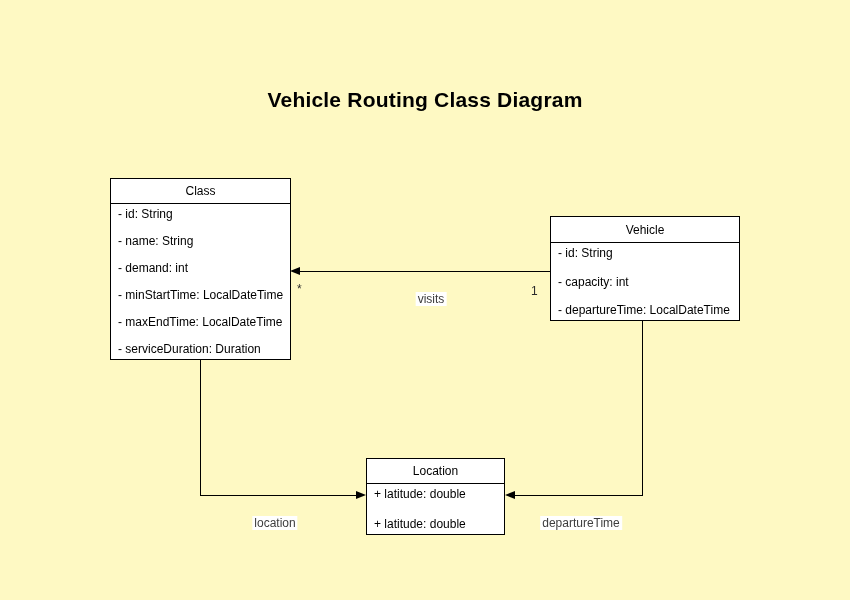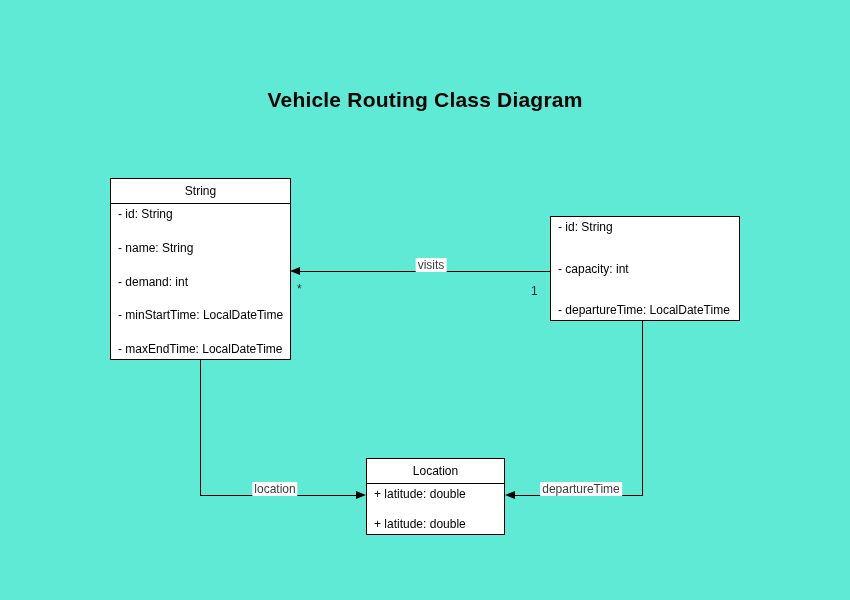--- a/index.html
+++ b/index.html
@@ -4,21 +4,21 @@
 <style>
   html, body {
     margin: 0;
     padding: 0;
     background: #ffffff;
   }
   .canvas {
     position: relative;
     width: 850px;
     height: 600px;
-    background: #5eead4;
+    background: #fef9c3;
     font-family: "Liberation Sans", sans-serif;
     overflow: hidden;
   }
   .diagram-title {
     position: absolute;
     top: 88px;
     left: 0;
     width: 100%;
     text-align: center;
     font-size: 21px;
@@ -79,47 +79,50 @@
     border-left: 10px solid #000000;
   }
   .edge-label {
     position: absolute;
     font-size: 12px;
     color: #3d3d3d;
     white-space: nowrap;
     transform: translateX(-50%);
     background: #ffffff;
     padding: 0 2px;
+    margin-top: 34px;
   }
   .multiplicity {
     position: absolute;
     font-size: 12px;
     color: #2b2b2b;
     white-space: nowrap;
   }
 </style>
 </head>
 <body>
 
 <div class="canvas">
 
   <div class="diagram-title">Vehicle Routing Class Diagram</div>
 
   <div class="uml-class" style="left:110px; top:178px; width:181px; height:182px;">
-    <div class="uml-class-header" style="height:25px;">String</div>
+    <div class="uml-class-header" style="height:25px;">Class</div>
     <div class="uml-attr-list">
       <div class="uml-attr">- id: String</div>
       <div class="uml-attr">- name: String</div>
       <div class="uml-attr">- demand: int</div>
       <div class="uml-attr">- minStartTime: LocalDateTime</div>
       <div class="uml-attr">- maxEndTime: LocalDateTime</div>
+      <div class="uml-attr">- serviceDuration: Duration</div>
     </div>
   </div>
 
   <div class="uml-class" style="left:550px; top:216px; width:190px; height:105px;">
+    <div class="uml-class-header" style="height:26px;">Vehicle</div>
     <div class="uml-attr-list">
       <div class="uml-attr">- id: String</div>
       <div class="uml-attr">- capacity: int</div>
       <div class="uml-attr">- departureTime: LocalDateTime</div>
     </div>
   </div>
 
   <div class="uml-class" style="left:366px; top:458px; width:139px; height:77px;">
     <div class="uml-class-header" style="height:25px;">Location</div>
     <div class="uml-attr-list">

